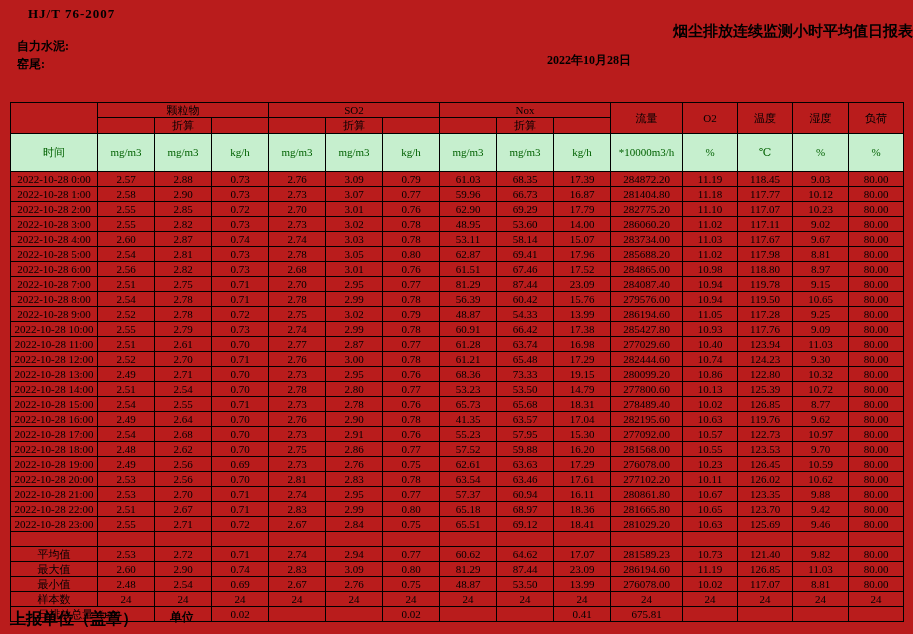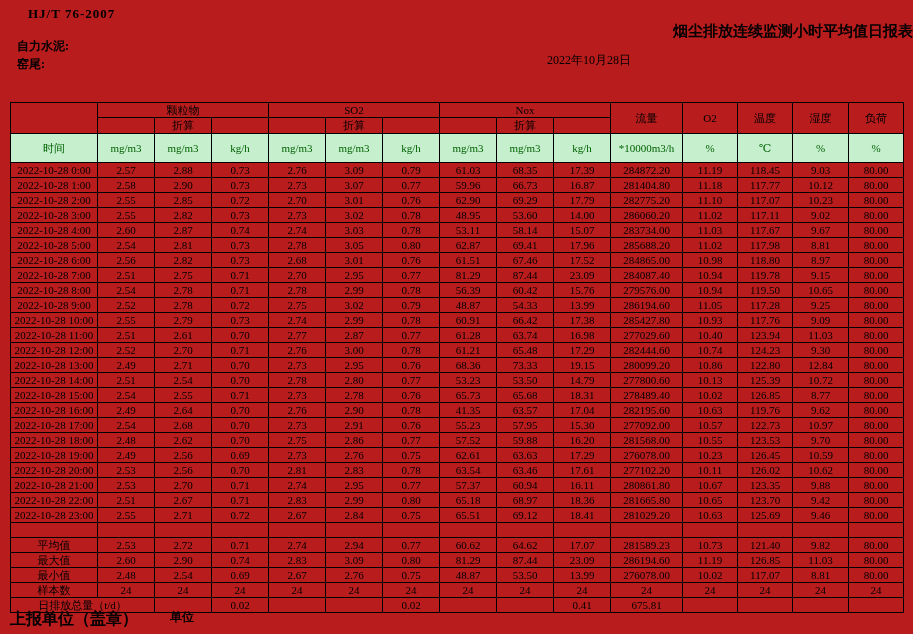--- a/index.html
+++ b/index.html
@@ -6,34 +6,34 @@
   html,body { background:#fff; }
   .page {
     position:relative; width:913px; height:634px; background:#b91c1c;
     font-family:"Liberation Serif","DejaVu Serif",serif; color:#000;
     overflow:hidden;
   }
   .std-no { position:absolute; left:28px; top:6px; font-size:13px; font-weight:bold; letter-spacing:1px; }
   .title  { position:absolute; left:0; top:22px; width:913px; text-align:right; font-size:15px; font-weight:bold; }
   .company{ position:absolute; left:17px; top:38px; font-size:12px; font-weight:bold; }
   .station{ position:absolute; left:17px; top:56px; font-size:12px; font-weight:bold; }
-  .date   { position:absolute; left:547px; top:52px; font-size:12px; }
+  .date   { position:absolute; left:547px; top:52px; font-size:12px;font-weight:bold; }
 
   table.report {
     position:absolute; left:10px; top:78px; width:893px;
     border-collapse:collapse; table-layout:fixed; font-size:11px;margin-top:24px;
   }
   table.report td, table.report th {
     border:1px solid #000; padding:0 1px; text-align:center;
     height:15px; line-height:13px; overflow:hidden; white-space:nowrap;
     font-weight:normal; vertical-align:middle;
   }
   thead tr.r-a td { height:15px; }
   thead tr.r-b td { height:16px; }
-  thead tr.r-c td { height:29px; background:var(--green,#c6efce); color:#006100; }
+  thead tr.r-c td { height:38px; background:var(--green,#c6efce); color:#006100; }
   col.c0  { width:87px; }
   col.cd  { width:57px; }
   col.cf  { width:72px; }
   col.ce  { width:55px; }
   col.ce2 { width:56px; }
   td.left { text-align:left; padding-left:3px; }
 
   .flue-total  { position:absolute; left:10px;  top:592px; font-size:12px; font-weight:bold; }
   .report-unit { position:absolute; left:10px;  top:609px; font-size:16px; font-weight:bold;text-align:center; }
   .unit-label  { position:absolute; left:170px; top:609px; font-size:12px; font-weight:bold; }
@@ -337,21 +337,21 @@
           <td>0.70</td>
           <td>2.73</td>
           <td>2.95</td>
           <td>0.76</td>
           <td>68.36</td>
           <td>73.33</td>
           <td>19.15</td>
           <td>280099.20</td>
           <td>10.86</td>
           <td>122.80</td>
-          <td>12.84</td>
+          <td>10.32</td>
           <td>80.00</td>
         </tr>
         <tr>
           <td>2022-10-28 14:00</td>
           <td>2.51</td>
           <td>2.54</td>
           <td>0.70</td>
           <td>2.78</td>
           <td>2.80</td>
           <td>0.77</td>

